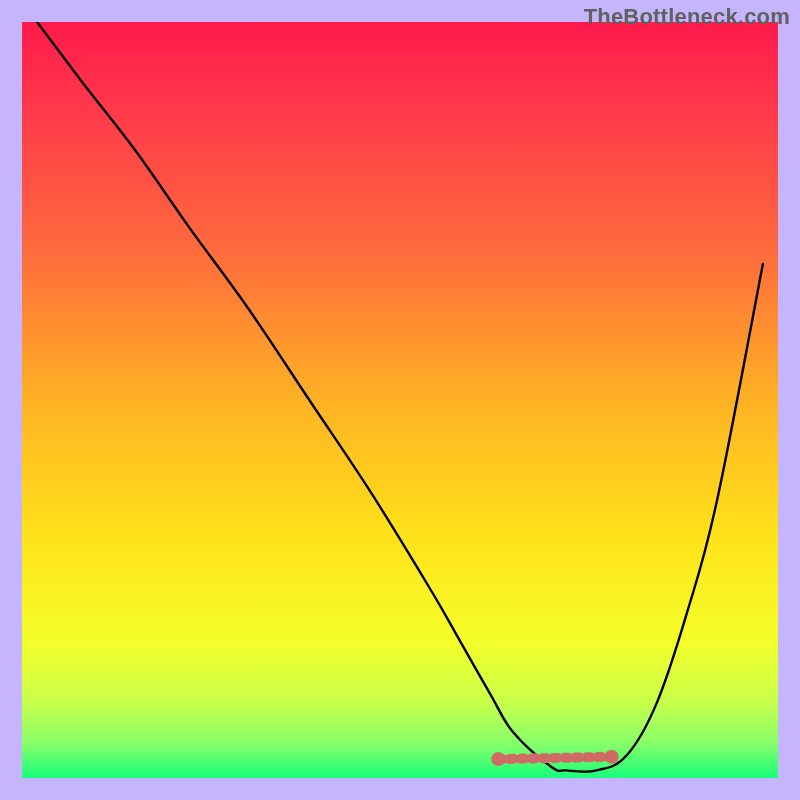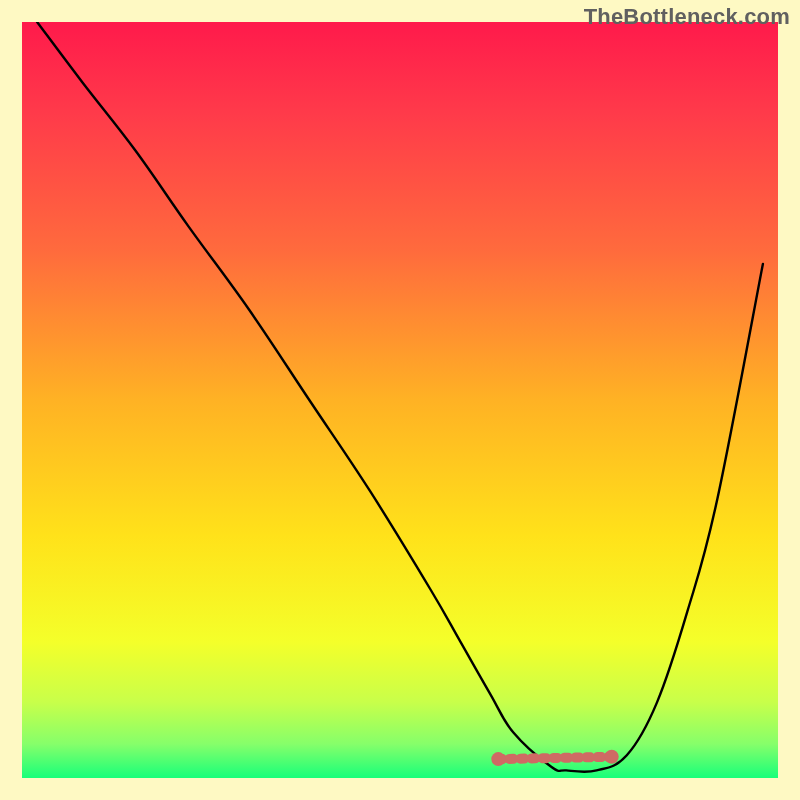--- a/index.html
+++ b/index.html
@@ -8,21 +8,21 @@
     width: 800px;
     height: 800px;
     background: #000;
     overflow: hidden;
     font-family: Arial, Helvetica, sans-serif;
   }
   .outer {
     position: relative;
     width: 800px;
     height: 800px;
-    background: #fef9c3;
+    background: #c4b5fd;
   }
   .watermark {
     position: absolute;
     top: 4px;
     right: 10px;
     color: #606060;
     font-size: 22px;
     font-weight: 600;
     letter-spacing: 0.2px;
     z-index: 20;

